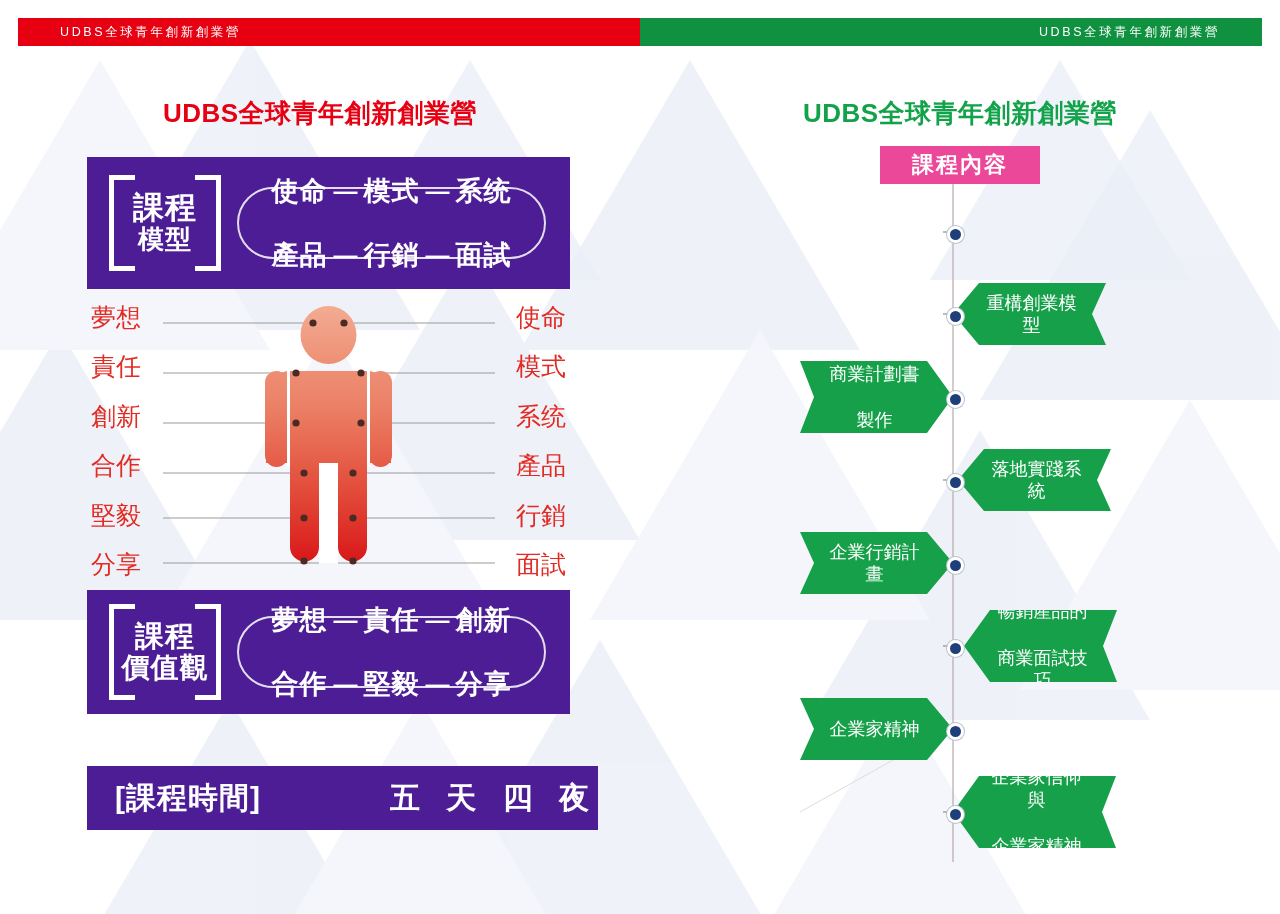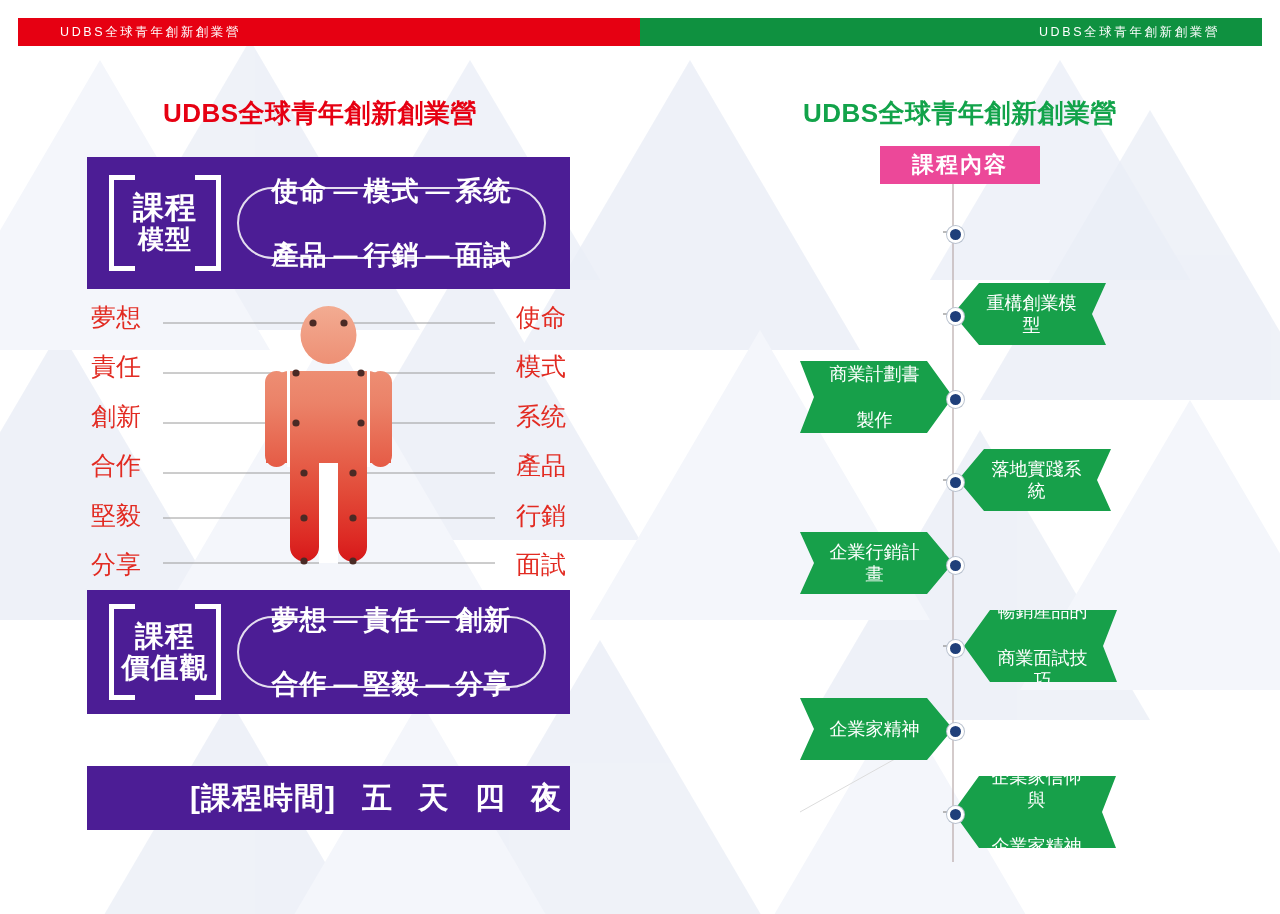--- a/index.html
+++ b/index.html
@@ -26,21 +26,21 @@
   .panel-right{left:640px;width:640px;}
 
   .panel-title{position:absolute;width:100%;text-align:center;font-size:26px;font-weight:bold;letter-spacing:0.5px;white-space:nowrap;}
   .title-left{top:96px;color:#e60012;}
   .title-right{top:96px;color:#12a34a;}
 
   
   .redbox{position:absolute;background:#4c1d95;display:flex;align-items:center;}
   #box-model{left:87px;top:157px;width:483px;height:132px;}
   #box-values{left:87px;top:590px;width:483px;height:124px;}
-  #box-time{left:87px;top:766px;width:483px;height:64px;justify-content:flex-end;}
+  #box-time{left:87px;top:766px;width:483px;height:64px;justify-content:space-between;padding-left:28px;}
 
   .bracket{
     position:relative;flex:0 0 112px;height:96px;margin-left:22px;
     display:flex;flex-direction:column;align-items:center;justify-content:center;
     color:#fff;
   }
   .bracket::before,.bracket::after{
     content:"";position:absolute;width:26px;height:100%;
     border-top:5px solid #fff;border-bottom:5px solid #fff;box-sizing:border-box;
   }

